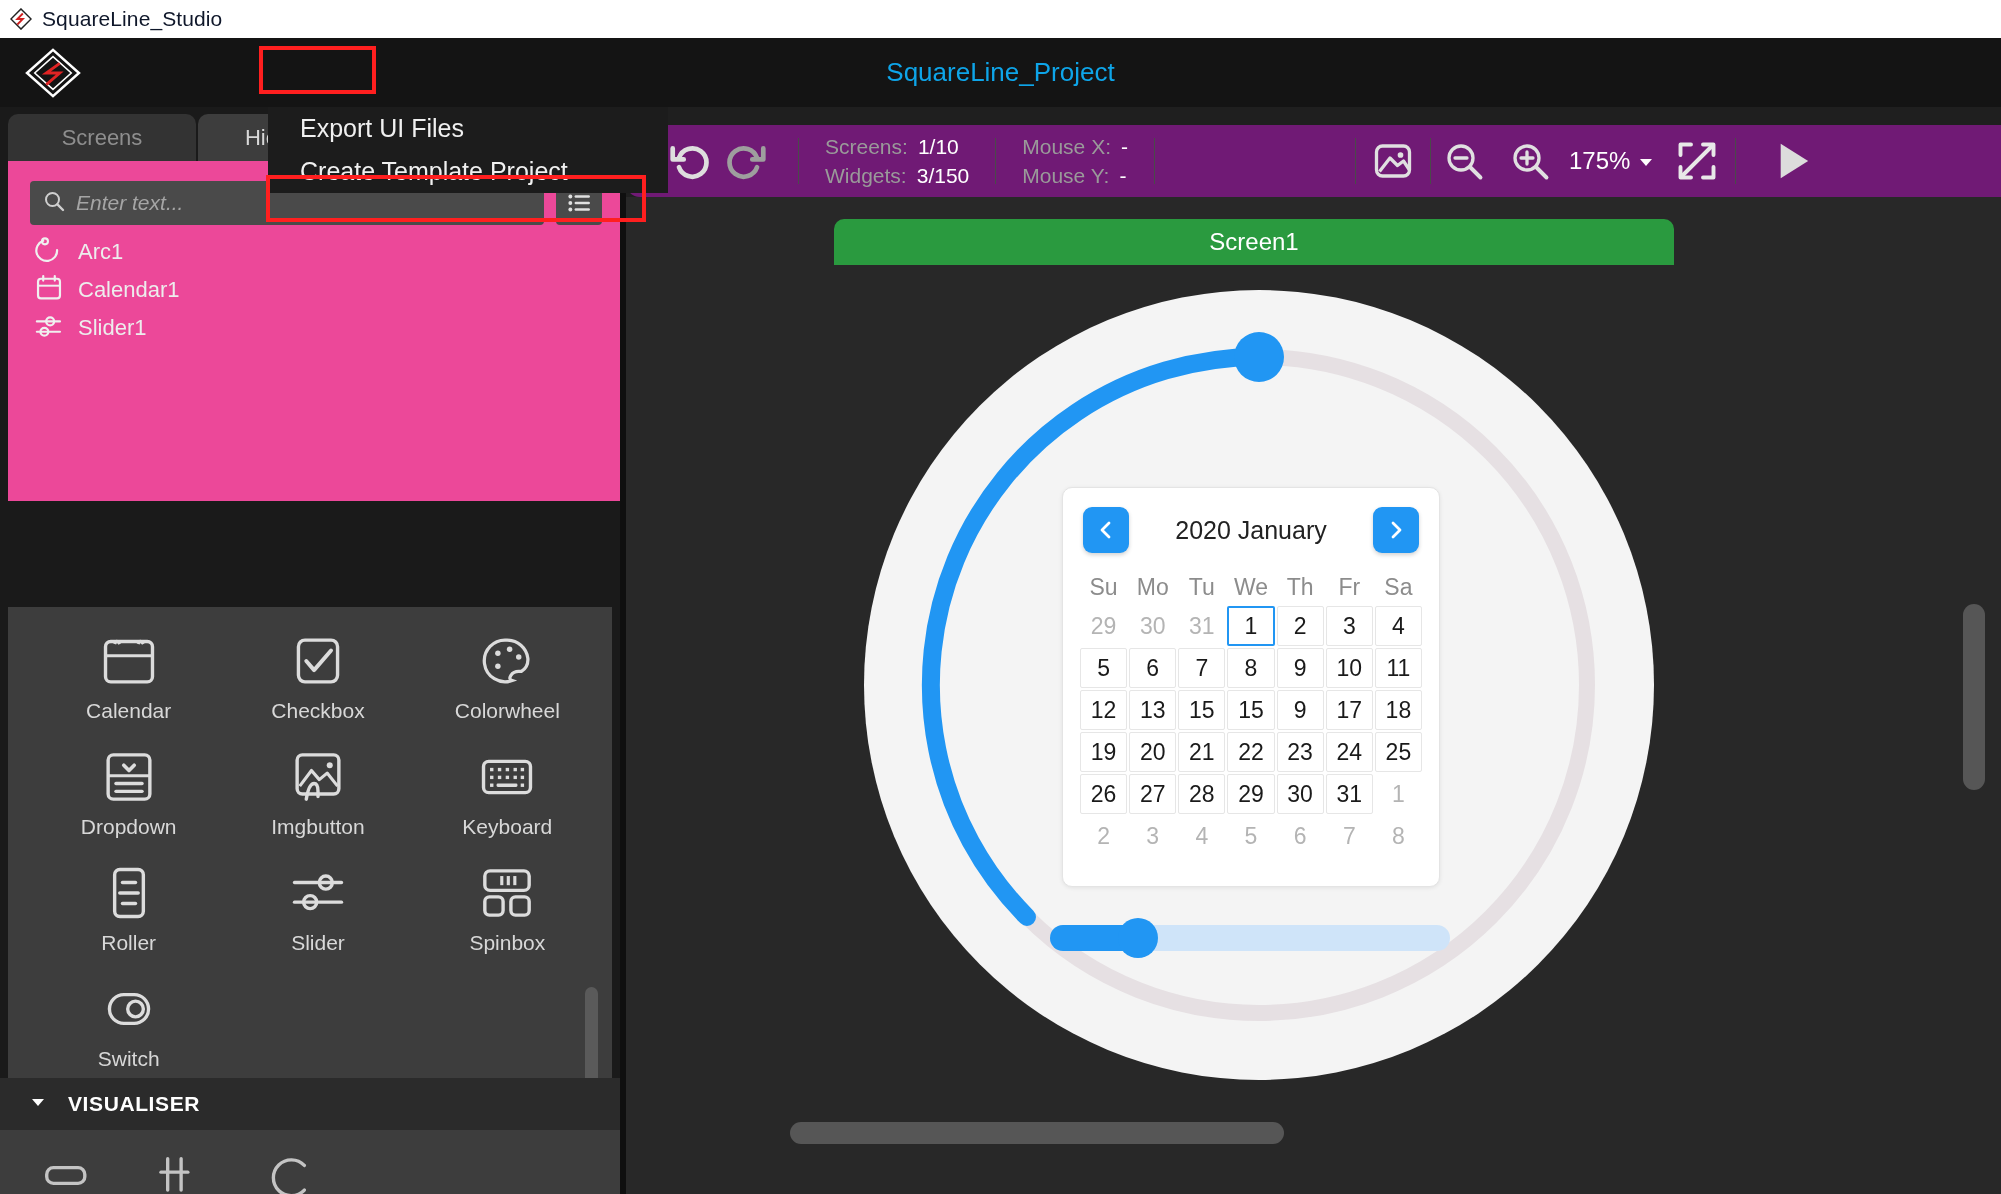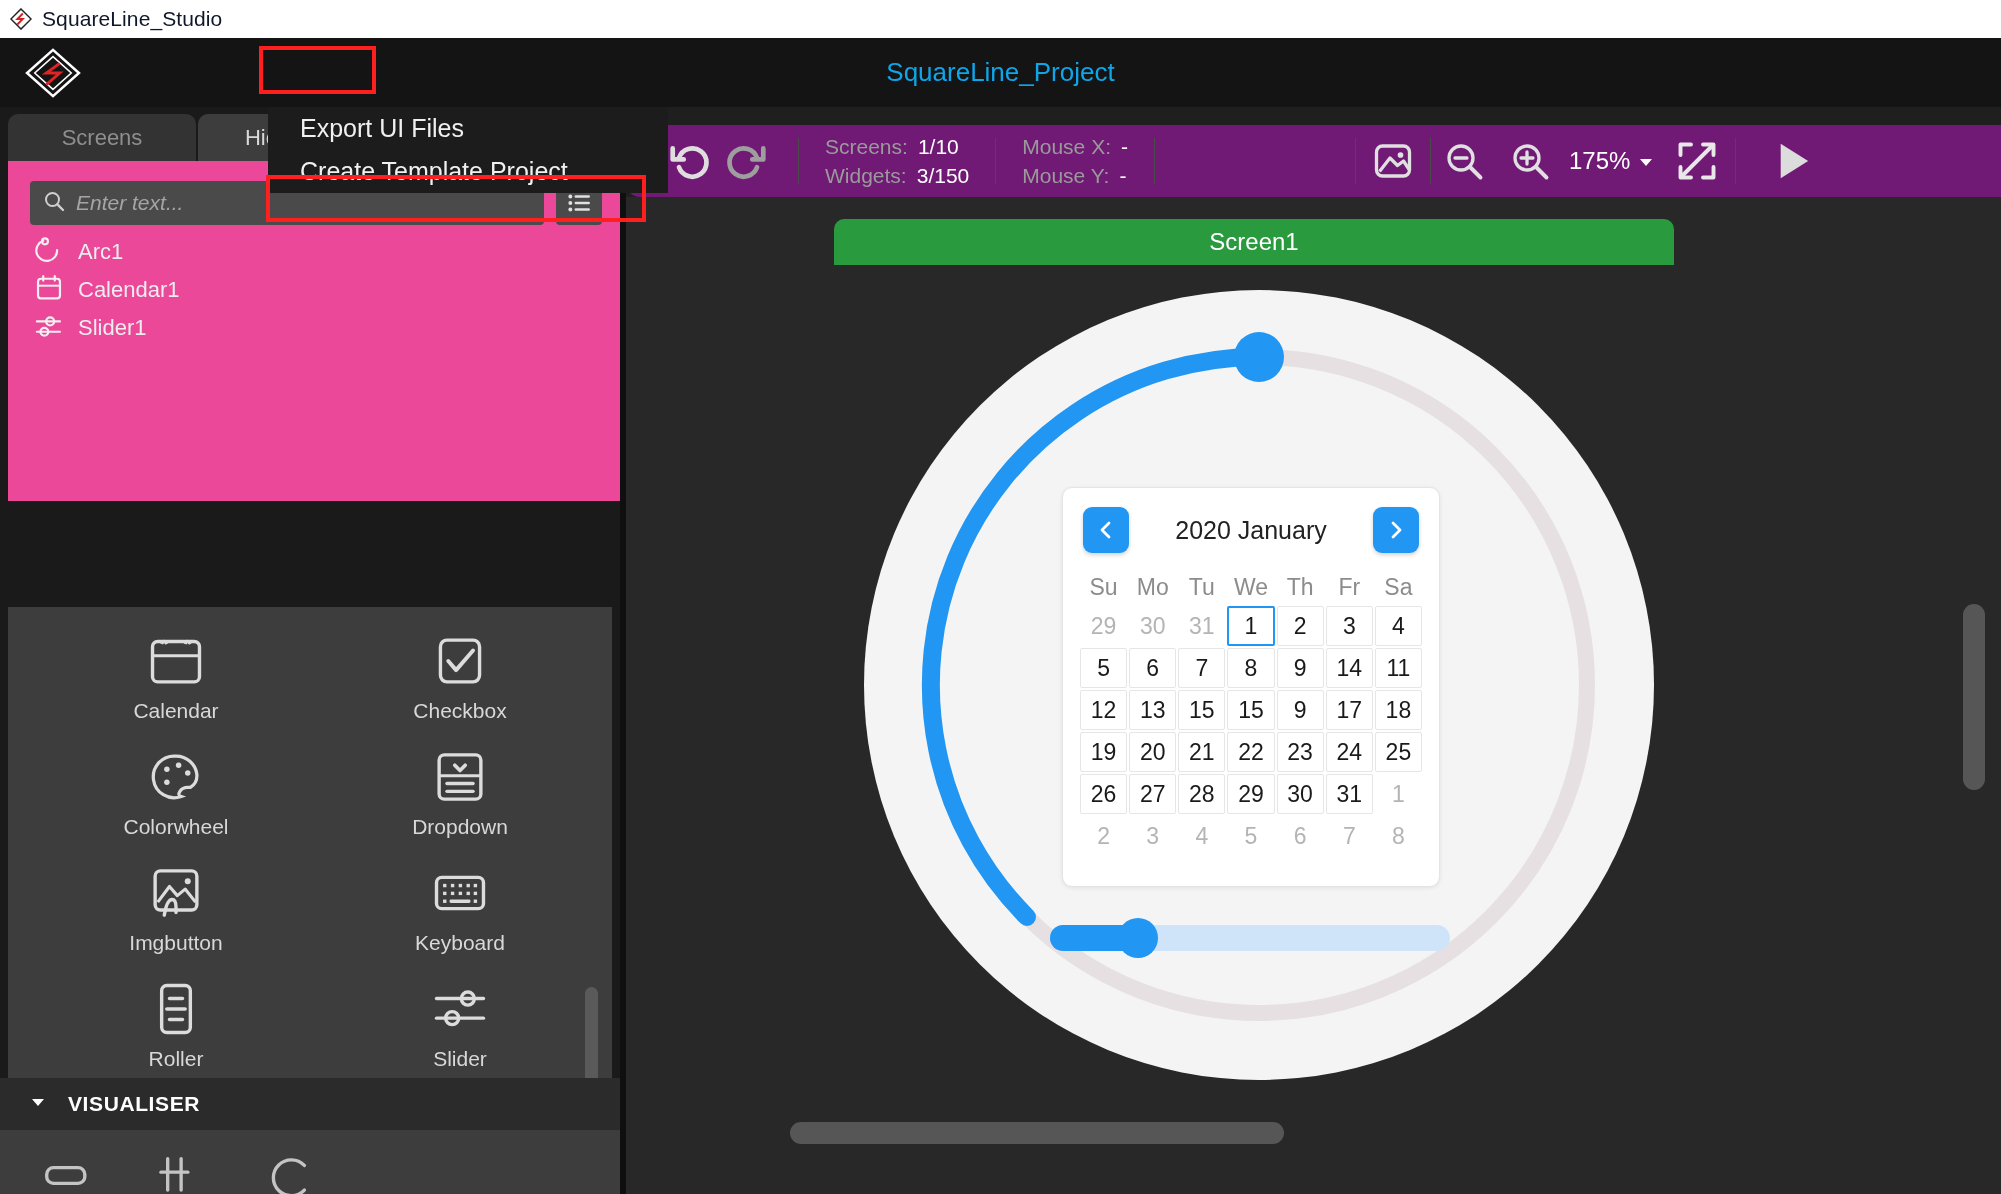--- a/index.html
+++ b/index.html
@@ -106,21 +106,21 @@
   }
   #widgets-tabrow {
     height: 54px; background: #1a1a1a;
     display: flex; align-items: flex-end; padding-left: 8px;
   }
   #widgets-grid-wrap {
     position: absolute; left: 8px; top: 54px; width: 604px; height: 471px;
     background: #3d3d3d; overflow: hidden;
   }
   #widgets-grid {
-    display: grid; grid-template-columns: repeat(2, 1fr);
+    display: grid; grid-template-columns: repeat(3, 1fr);
     padding: 18px 10px 0 26px; row-gap: 12px;
   }
   .wcell {
     display: flex; flex-direction: column; align-items: center; gap: 8px;
     cursor: pointer; padding: 6px 0;
   }
   .wcell .wlabel { color: #d8d8d8; font-size: 21px; }
 
   #panelvscroll {
     position: absolute; right: 14px; top: 380px; width: 13px; height: 180px;
@@ -646,21 +646,21 @@
               <div class="cal-cell">2</div>
               <div class="cal-cell">3</div>
               <div class="cal-cell">4</div>
             </div>
             <div class="cal-week">
               <div class="cal-cell">5</div>
               <div class="cal-cell">6</div>
               <div class="cal-cell">7</div>
               <div class="cal-cell">8</div>
               <div class="cal-cell">9</div>
-              <div class="cal-cell">14</div>
+              <div class="cal-cell">10</div>
               <div class="cal-cell">11</div>
             </div>
             <div class="cal-week">
               <div class="cal-cell">12</div>
               <div class="cal-cell">13</div>
               <div class="cal-cell">15</div>
               <div class="cal-cell">15</div>
               <div class="cal-cell">9</div>
               <div class="cal-cell">17</div>
               <div class="cal-cell">18</div>

